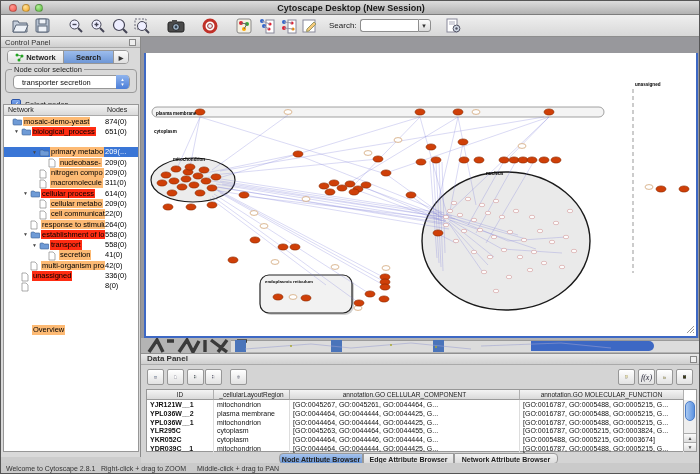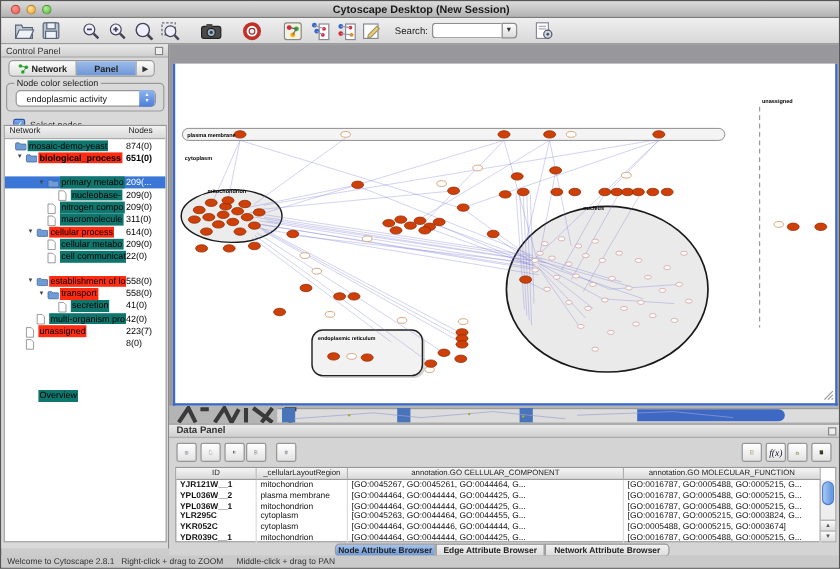--- a/index.html
+++ b/index.html
@@ -52,21 +52,21 @@
   .tree-head{position:absolute;left:0;top:0;width:100%;height:11px;background:linear-gradient(#f2f2f2,#d9d9d9);border-bottom:1px solid #aaa;}
   .tree-head span{position:absolute;top:1px;font-size:7px;color:#222;}
   .tree-rows{position:absolute;left:0;top:11px;right:0;bottom:0;}
   .trow{position:absolute;left:0;width:100%;height:10.3px;font-size:7.5px;color:#000;cursor:pointer;}
   .trow.sel{background:#3a76d6;}
   .trow .arr{position:absolute;top:2px;font-size:5px;color:#444;}
   .trow .tico{position:absolute;top:1px;}
   .trow .tlabel{position:absolute;top:0.5px;white-space:nowrap;overflow:hidden;padding:0 1px;line-height:9.5px;}
   .trow .tcount{position:absolute;left:101px;top:0.5px;line-height:9.5px;}
   .trow.sel .tcount{color:#fff;}
-  .hl-green{background:#0f766e;}
+  .hl-green{background:#fdba74;}
   .hl-red{background:#ff2c12;}
   
   .desktop{position:absolute;left:140px;top:36px;width:560px;height:316px;background:#98989c;}
   .bg-strip{position:absolute;left:0;top:301px;width:560px;height:15px;background:#b4b4b4;}
   .sliver{position:absolute;left:90px;top:2px;width:470px;height:12px;background:#dcdcdc;border-top:1px solid #9a9a9a;}
   .bsq{position:absolute;top:2px;width:11px;height:12px;background:#4a74ba;}
   .bband{position:absolute;left:390px;top:3px;width:123px;height:10px;background:#3d68c4;border-radius:0 5px 5px 0;}
   .net-window{position:absolute;left:3px;top:3px;width:554px;height:298px;}
   .net-titlebar{position:absolute;left:0;top:0;width:100%;height:13px;background:linear-gradient(#d9d9d9,#ababab);
     border:1px solid #7c7c7c;border-bottom:none;border-radius:4px 4px 0 0;}
@@ -241,49 +241,49 @@
         <svg width="9" height="9" viewBox="0 0 9 9">
             <circle cx="2" cy="2" r="1.5" fill="#2a2"></circle>
             <circle cx="7" cy="3" r="1.5" fill="#2a2"></circle>
             <circle cx="4" cy="7" r="1.5" fill="#2a2"></circle>
             <line x1="2" y1="2" x2="7" y2="3" stroke="#282" stroke-width=".7"></line>
             <line x1="7" y1="3" x2="4" y2="7" stroke="#282" stroke-width=".7"></line>
           </svg>
         <span style="margin-left:2px;">Network</span>
       </div>
       <div class="cp-tab sel">
-        <span>Panel</span>
+        <span>Search</span>
       </div>
       <div class="cp-tab more">▶</div>
     </div>
     <div class="groupbox">
       <span class="groupbox-legend">Node color selection</span>
       <div class="combo">
-        <span>endoplasmic activity</span>
+        <span>transporter secretion</span>
         <span class="combo-cap">▴<br>▾</span>
       </div>
     </div>
     <div class="cb-row">
       <span class="checkbox">✓</span>
       <span class="cb-label">Select nodes</span>
     </div>
     <div class="tree-box">
       <div class="tree-head">
         <span style="left:4px;">Network</span>
         <span style="left:103px;">Nodes</span>
       </div>
       <div class="tree-rows" id="tree-rows">
           <div class="trow" style="top: 0px;">
             <span class="tico" style="left: 8px;"><svg width="10" height="9" viewBox="0 0 10 9">
                 <path d="M1 3q0-1 1-1h2l1 1h4q1 0 1 1v3q0 1-1 1H2q-1 0-1-1z" fill="#6f9bd6" stroke="#3a5f92" stroke-width="0.6"></path>
               </svg></span>
             <span class="tlabel hl-green" style="left: 19px; max-width: 82px;">mosaic-demo-yeast</span>
             <span class="tcount">874(0)</span>
           </div>
-          <div class="trow" style="top: 10.3px; font-weight: bold;">
+          <div class="trow" style="top: 10.3px;">
             <span class="arr" style="left: 10px;">▼</span>
             <span class="tico" style="left: 17px;"><svg width="10" height="9" viewBox="0 0 10 9">
                 <path d="M1 3q0-1 1-1h2l1 1h4q1 0 1 1v3q0 1-1 1H2q-1 0-1-1z" fill="#6f9bd6" stroke="#3a5f92" stroke-width="0.6"></path>
               </svg></span>
             <span class="tlabel hl-red" style="left: 28px; max-width: 73px;">biological_process</span>
             <span class="tcount">651(0)</span>
           </div>
           <div class="trow sel" style="top: 30.9px; text-align: right;">
             <span class="arr" style="left: 28px;">▼</span>
             <span class="tico" style="left: 35px;"><svg width="10" height="9" viewBox="0 0 10 9">
@@ -328,20 +328,27 @@
             <span class="tlabel hl-green" style="left: 46px; max-width: 55px;">cellular metabo</span>
             <span class="tcount">209(0)</span>
           </div>
           <div class="trow" style="top: 92.7px; text-align: right;">
             <span class="tico" style="left: 35px;"><svg width="8" height="10" viewBox="0 0 8 10">
                 <path d="M1 1h4l2 2v6H1z" fill="#fff" stroke="#888" stroke-width="0.7"></path>
               </svg></span>
             <span class="tlabel hl-green" style="left: 46px; max-width: 55px;">cell communicat</span>
             <span class="tcount">22(0)</span>
           </div>
+          <div class="trow" style="top: 103px;">
+            <span class="tico" style="left: 26px;"><svg width="8" height="10" viewBox="0 0 8 10">
+                <path d="M1 1h4l2 2v6H1z" fill="#fff" stroke="#888" stroke-width="0.7"></path>
+              </svg></span>
+            <span class="tlabel hl-green" style="left: 37px; max-width: 64px;">response to stimulu</span>
+            <span class="tcount">264(0)</span>
+          </div>
           <div class="trow" style="top: 113.3px;">
             <span class="arr" style="left: 19px;">▼</span>
             <span class="tico" style="left: 26px;"><svg width="10" height="9" viewBox="0 0 10 9">
                 <path d="M1 3q0-1 1-1h2l1 1h4q1 0 1 1v3q0 1-1 1H2q-1 0-1-1z" fill="#6f9bd6" stroke="#3a5f92" stroke-width="0.6"></path>
               </svg></span>
             <span class="tlabel hl-red" style="left: 37px; max-width: 64px;">establishment of lo</span>
             <span class="tcount">558(0)</span>
           </div>
           <div class="trow" style="top: 123.6px;">
             <span class="arr" style="left: 28px;">▼</span>
@@ -363,21 +370,21 @@
                 <path d="M1 1h4l2 2v6H1z" fill="#fff" stroke="#888" stroke-width="0.7"></path>
               </svg></span>
             <span class="tlabel hl-green" style="left: 37px; max-width: 64px;">multi-organism pro</span>
             <span class="tcount">42(0)</span>
           </div>
           <div class="trow" style="top: 154.5px;">
             <span class="tico" style="left: 17px;"><svg width="8" height="10" viewBox="0 0 8 10">
                 <path d="M1 1h4l2 2v6H1z" fill="#fff" stroke="#888" stroke-width="0.7"></path>
               </svg></span>
             <span class="tlabel hl-red" style="left: 28px; max-width: 73px;">unassigned</span>
-            <span class="tcount">223(7)</span>
+            <span class="tcount">336(0)</span>
           </div>
           <div class="trow" style="top: 164.8px;">
             <span class="tico" style="left: 17px;"><svg width="8" height="10" viewBox="0 0 8 10">
                 <path d="M1 1h4l2 2v6H1z" fill="#fff" stroke="#888" stroke-width="0.7"></path>
               </svg></span>
             <span class="tlabel hl-green" style="left: 28px; max-width: 73px; margin-top: 44px;">Overview</span>
             <span class="tcount">8(0)</span>
           </div>
         </div>
     </div>

